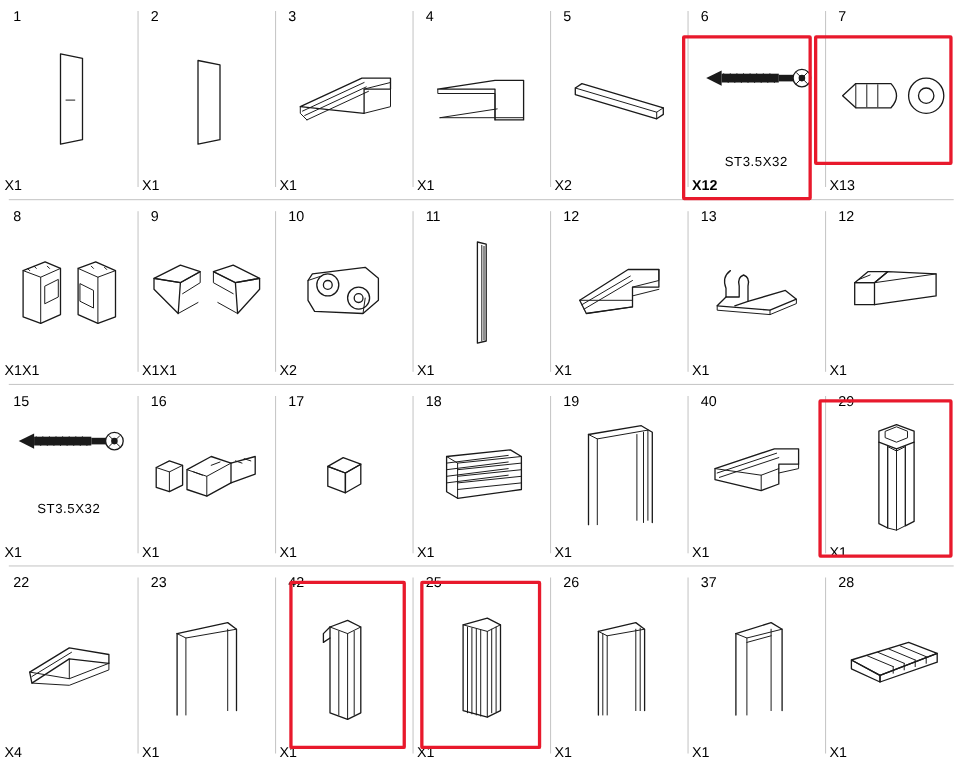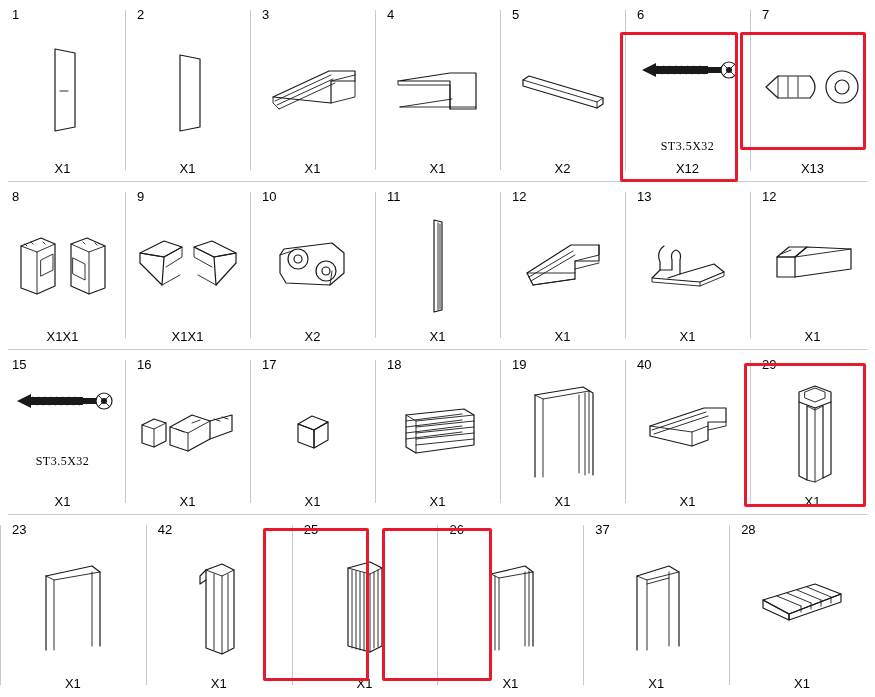--- a/index.html
+++ b/index.html
@@ -64,35 +64,34 @@
     display: flex;
     align-items: center;
     justify-content: center;
     padding-top: 14px;
     box-sizing: border-box;
   }
   .art svg { display: block; }
   .sublabels {
     display: flex;
     width: 100%;
-    justify-content: center;
+    justify-content: flex-start;
     align-items: flex-end;
   }
   .qty {
     font-size: 13px;
     line-height: 1.1;
     text-align: center;
     padding-bottom: 2px;
   }
   .spec {
     font-size: 12px;
     letter-spacing: 0.5px;
     text-align: center;
     margin-top: 14px;
-    font-family: Liberation Serif, serif;
   }
   .hl {
     position: absolute;
     border: 3px solid #e8192c;
     border-radius: 2px;
     pointer-events: none;
     box-sizing: border-box;
   }
   .stroke {
     fill: none;
@@ -209,21 +208,21 @@
           <polygon class="fillblack" points="6,28 20,21 20,35"></polygon>
           <rect class="fillblack" x="20" y="24" width="52" height="8"></rect>
           <path class="stroke-thin" d="M22 24 L26 32 M28 24 L32 32 M34 24 L38 32 M40 24 L44 32 M46 24 L50 32 M52 24 L56 32 M58 24 L62 32 M64 24 L68 32"></path>
           <rect class="fillblack" x="72" y="25" width="14" height="6"></rect>
           <circle class="fillwhite" cx="93" cy="28" r="8"></circle>
           <circle class="fillblack" cx="93" cy="28" r="3"></circle>
           <path class="stroke-thin" d="M88 23 L98 33 M98 23 L88 33"></path>
         </svg>
       </div>
       <div class="spec">ST3.5X32</div>
-      <div class="sublabels" style="margin-top:8px;">
+      <div class="sublabels" style="margin-top:8px;font-weight:bold;">
         <div class="qty">X12</div>
       </div>
     </div>
 
     <div class="cell">
       <div class="vsep"></div>
       <span class="idx">7</span>
       <div class="art" style="padding-top:6px;">
         <svg width="110" height="62" viewBox="0 0 110 62">
           <path class="stroke" d="M8 31 L20 20 L52 20 Q62 31 52 42 L20 42 Z"></path>
@@ -496,20 +495,35 @@
         </svg>
       </div>
       <div class="sublabels">
         <div class="qty">X1</div>
       </div>
     </div>
   </div>
 
   <div class="row" style="height:182px;">
 
+    <div class="cell first">
+
+      <span class="idx">22</span>
+      <div class="art">
+        <svg width="92" height="70" viewBox="0 0 92 70">
+          <path class="stroke" d="M10 40 L46 18 L82 24 L82 32 L46 28 L12 50 Z"></path>
+          <path class="stroke-thin" d="M12 44 L48 22 M10 40 L46 46 L82 32"></path>
+          <path class="stroke-thin" d="M46 28 L46 46"></path>
+          <path class="stroke-thin" d="M12 50 L46 52 L82 38 L82 32"></path>
+        </svg>
+      </div>
+      <div class="sublabels">
+        <div class="qty">X4</div>
+      </div>
+    </div>
 
     <div class="cell">
       <div class="vsep"></div>
       <span class="idx">23</span>
       <div class="art">
         <svg width="74" height="104" viewBox="0 0 74 104">
           <path class="stroke" d="M10 22 L56 12 L64 18 L64 92"></path>
           <path class="stroke" d="M10 22 L10 96"></path>
           <path class="stroke-thin" d="M18 26 L18 96 M56 18 L56 92"></path>
           <path class="stroke-thin" d="M10 22 L18 26 L64 18"></path>

